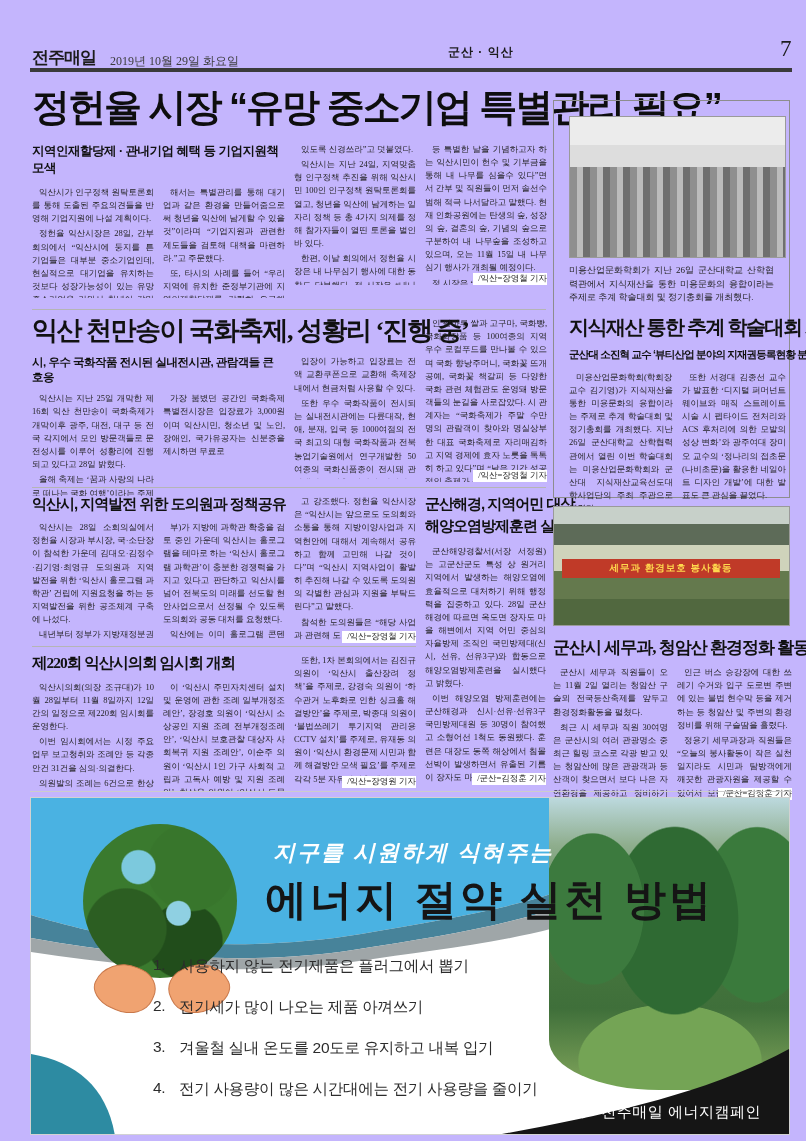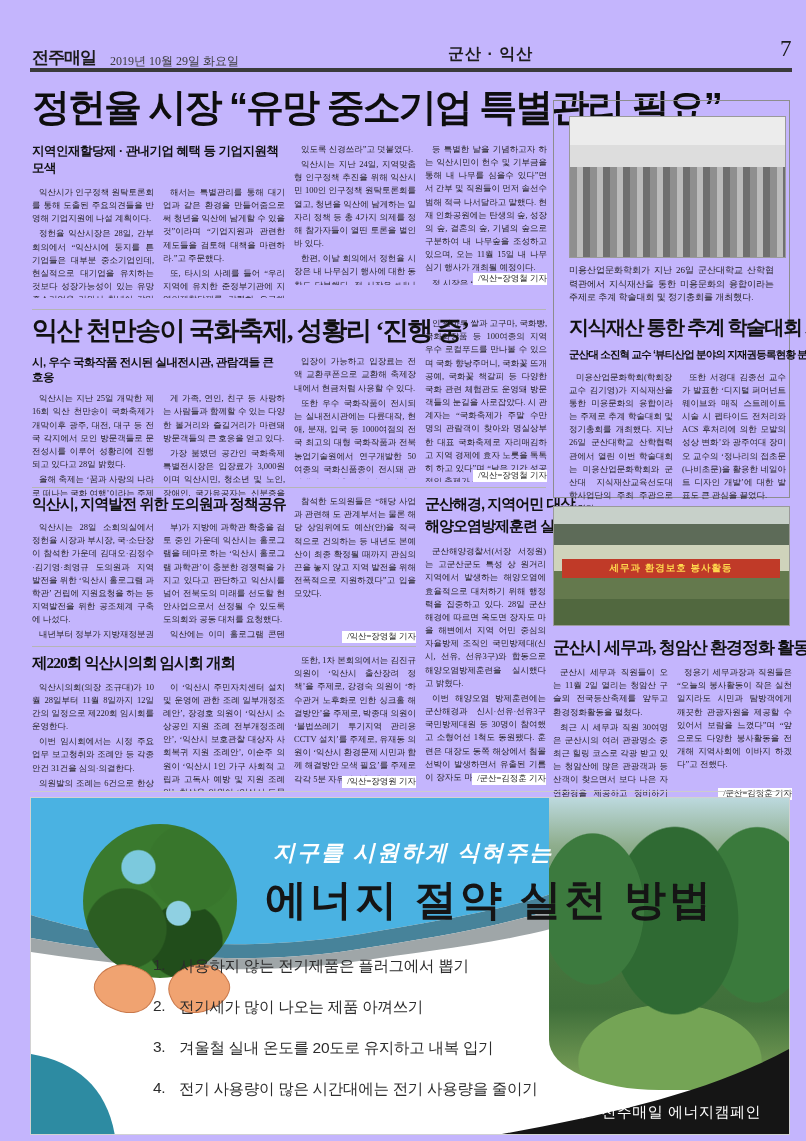--- a/index.html
+++ b/index.html
@@ -5,21 +5,21 @@
   html,body{margin:0;padding:0;background:#e8e8e8;}
   .page{position:relative;width:806px;height:1141px;background:#c4b5fd;margin:0 auto;overflow:hidden;
         font-family:"Liberation Serif","DejaVu Serif",serif;color:#1c1c1c;}
   .abs{position:absolute;}
 
   
   .brand{position:absolute;left:32px;top:46px;font-family:"Liberation Sans","DejaVu Sans",sans-serif;
          font-weight:800;font-size:17px;letter-spacing:-1px;}
   .mdate{position:absolute;left:110px;top:53px;font-size:12px;color:#3c3c3c;}
   .msection{position:absolute;left:448px;top:44px;font-family:"Liberation Sans","DejaVu Sans",sans-serif;
-            font-weight:800;font-size:16px;letter-spacing:1px;}
+            font-weight:800;font-size:12px;letter-spacing:1px;}
   .mpage{position:absolute;left:780px;top:36px;font-size:23px;font-weight:400;}
   .mrule{position:absolute;left:30px;top:68px;width:762px;height:4px;background:#3a3a3a;}
 
   
   .row{display:flex;gap:9px;}
   .col{width:122px;overflow:hidden;position:relative;flex:0 0 auto;}
   .para{margin:0 0 2px 0;font-size:8.5px;line-height:1.55;text-align:justify;text-indent:7px;color:#1f1f1f;}
   .byline{position:absolute;right:0;bottom:0;background:#fff;padding-left:5px;
           font-size:8.5px;line-height:1.4;text-align:right;color:#1f1f1f;}
   .subhead{font-family:"Liberation Sans","DejaVu Sans",sans-serif;font-weight:700;font-size:12.5px;
@@ -151,21 +151,20 @@
         <h2 class="hl-serif-lg">익산 천만송이 국화축제, 성황리 ‘진행 중’</h2>
         <div class="row">
           <div style="width:253px;flex:0 0 auto;">
             <div class="subhead" style="font-size:11.5px;margin-bottom:7px;">시, 우수 국화작품 전시된 실내전시관, 관람객들 큰 호응</div>
             <div class="row">
               <div class="col" style="height:104px;">
                   <p class="para">익산시는 지난 25일 개막한 제16회 익산 천만송이 국화축제가 개막이후 광주, 대전, 대구 등 전국 각지에서 모인 방문객들로 문전성시를 이루어 성황리에 진행되고 있다고 28일 밝혔다.</p>
                   <p class="para">올해 축제는 ‘꿈과 사랑의 나라로 떠나는 국화 여행’이라는 주제에 맞</p>
                 </div>
               <div class="col" style="height:104px;">
-                  <p class="para">게 가족, 연인, 친구 등 사랑하는 사람들과 함께할 수 있는 다양한 볼거리와 즐길거리가 마련돼 방문객들의 큰 호응을 얻고 있다.</p>
                   <p class="para">가장 붐볐던 공간인 국화축제 특별전시장은 입장료가 3,000원이며 익산시민, 청소년 및 노인, 장애인, 국가유공자는 신분증을 제시하면 무료로</p>
                 </div>
             </div>
           </div>
           <div class="col" style="height:124px;">
               <p class="para">입장이 가능하고 입장료는 전액 교환쿠폰으로 교환해 축제장 내에서 현금처럼 사용할 수 있다.</p>
               <p class="para">또한 우수 국화작품이 전시되는 실내전시관에는 다륜대작, 현애, 분재, 입국 등 1000여점의 전국 최고의 대형 국화작품과 전북농업기술원에서 연구개발한 50여종의 국화신품종이 전시돼 관람객의 뜨거운 관심이 이어지고 있다. 또 익산의 대표 농산물</p>
             </div>
         </div>
       </div>
@@ -190,20 +189,21 @@
               <p class="para">내년부터 정부가 지방재정분권 강화를 위해 국가가 직접 지원하던 23개, 약 3.6조 규모의 사업을 지방으로 이양할 계획이어서 앞으로 광역, 기초자치단체 간 소통이 더욱 중요해질 전망이다.</p>
             </div>
           <div class="col" style="height:122px;">
               <p class="para">부)가 지방에 과학관 확충을 검토 중인 가운데 익산시는 홀로그램을 테마로 하는 ‘익산시 홀로그램 과학관’이 충분한 경쟁력을 가지고 있다고 판단하고 익산시를 넘어 전북도의 미래를 선도할 현안사업으로서 선정될 수 있도록 도의회와 공동 대처를 요청했다.</p>
               <p class="para">익산에는 이미 홀로그램 콘텐츠 서비스센터가 구축되고 있으며 지난 10월 25일부터 3일간 ‘2019 대한민국 홀로그램 엑스포’가 개최된 바 있다.</p>
             </div>
         </div>
       </div>
       <div class="col" style="height:148px;">
         <div>
+            <p class="para">고 강조했다. 정헌율 익산시장은 “익산시는 앞으로도 도의회와 소통을 통해 지방이양사업과 지역현안에 대해서 계속해서 공유하고 함께 고민해 나갈 것이다”며 “익산시 지역사업이 활발히 추진해 나갈 수 있도록 도의원의 각별한 관심과 지원을 부탁드린다”고 말했다.</p>
             <p class="para">참석한 도의원들은 “해당 사업과 관련해 도 관계부서는 물론 해당 상임위에도 예산(안)을 적극적으로 건의하는 등 내년도 본예산이 최종 확정될 때까지 관심의 끈을 놓지 않고 지역 발전을 위해 전폭적으로 지원하겠다”고 입을 모았다.</p>
           </div>
         <div class="byline">/익산=장영철 기자</div>
       </div>
     </div>
   </section>
 
   <section class="abs" style="left:425px;top:495px;width:121px;height:293px;">
     <h3 class="hl-md-sans" style="margin:0;white-space:nowrap;">군산해경, 지역어민 대상</h3>
     <h3 class="hl-md-sans" style="margin:4px 0 10px 0;white-space:nowrap;">해양오염방제훈련 실시</h3>
@@ -267,20 +267,21 @@
       <div class="photo2-banner">세무과 환경보호 봉사활동</div>
     </div>
     <h2 class="clean-hl">군산시 세무과, 청암산 환경정화 활동 구슬땀</h2>
     <div class="row clean-cols">
       <div class="col">
           <p class="para">군산시 세무과 직원들이 오는 11월 2일 열리는 청암산 구슬뫼 전국등산축제를 앞두고 환경정화활동을 펼쳤다.</p>
           <p class="para">최근 시 세무과 직원 30여명은 군산시의 여러 관광명소 중 최근 힐링 코스로 각광 받고 있는 청암산에 많은 관광객과 등산객이 찾으면서 보다 나은 자연환경을 제공하고 정비하기 위한 차원에서 봉사활동을 실시했다.</p>
         </div>
       <div class="col">
         <div>
+            <p class="para">인근 버스 승강장에 대한 쓰레기 수거와 입구 도로변 주변에 있는 불법 현수막 등을 제거하는 등 청암산 및 주변의 환경정비를 위해 구슬땀을 흘렸다.</p>
             <p class="para">정용기 세무과장과 직원들은 “오늘의 봉사활동이 작은 실천일지라도 시민과 탐방객에게 깨끗한 관광자원을 제공할 수 있어서 보람을 느꼈다”며 “앞으로도 다양한 봉사활동을 전개해 지역사회에 이바지 하겠다”고 전했다.</p>
           </div>
         <div class="byline">/군산=김정훈 기자</div>
       </div>
     </div>
   </section>
 
   <div class="sep" style="left:30px;top:791px;width:762px;background:#cccccc;"></div>
 
   <section class="banner">

